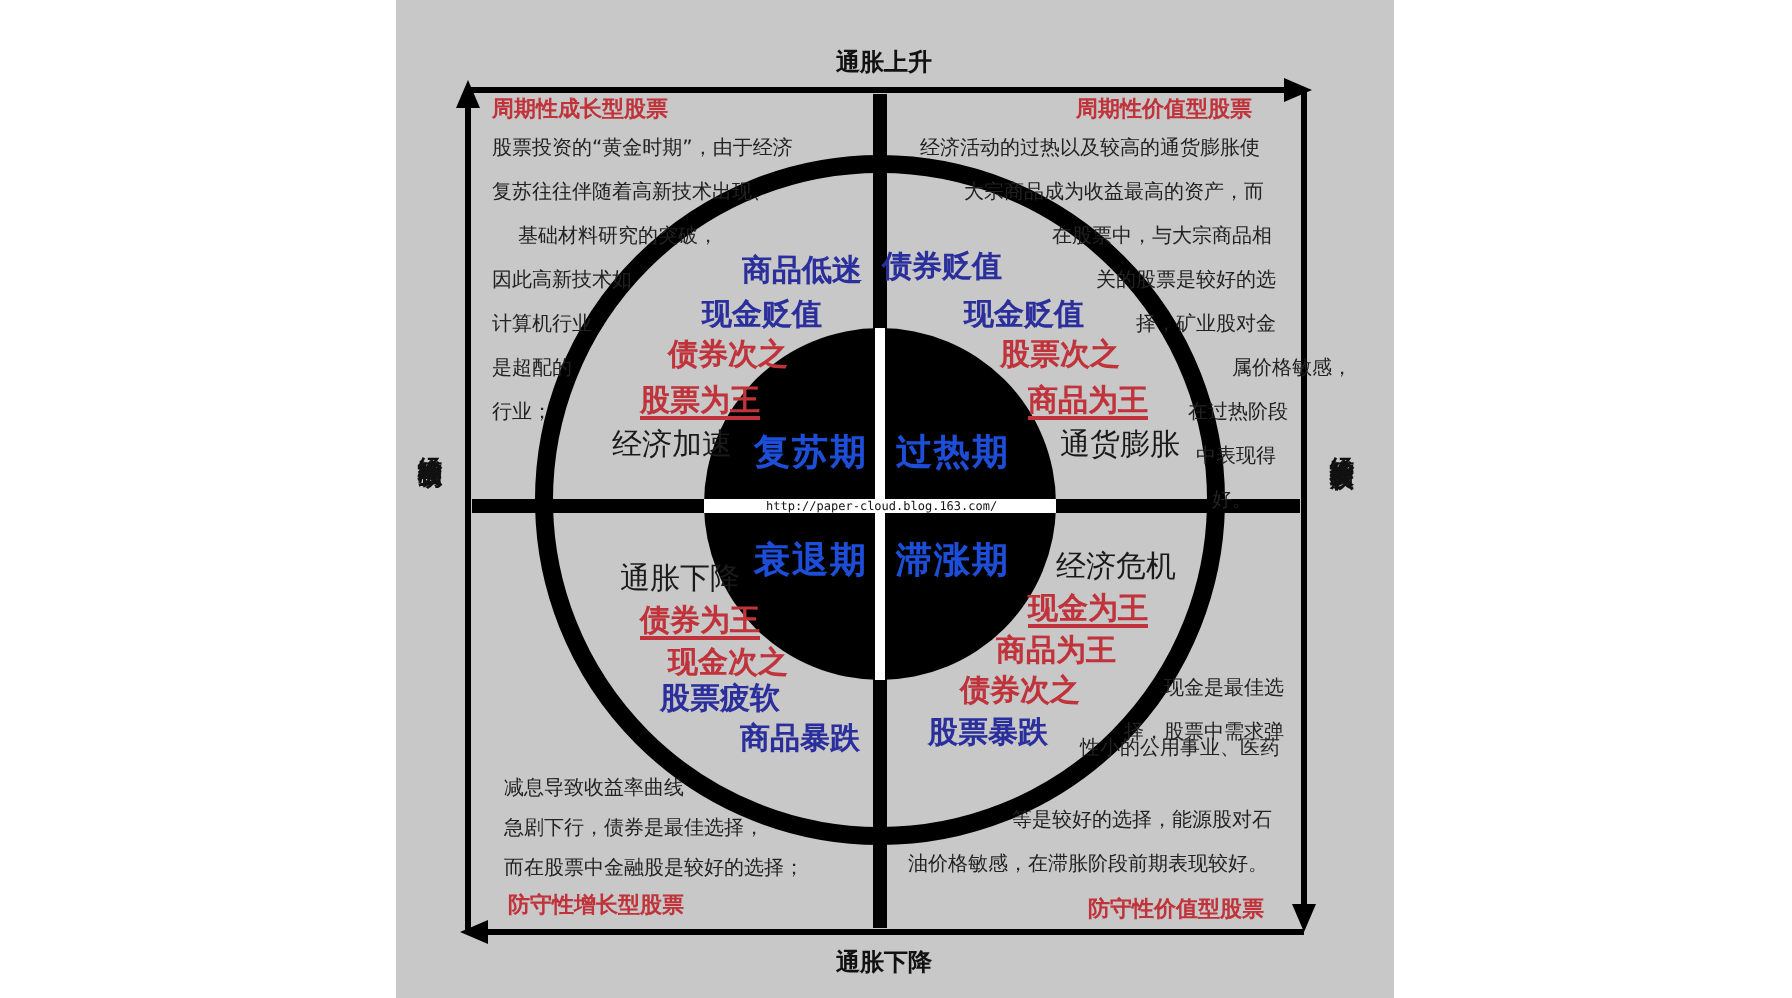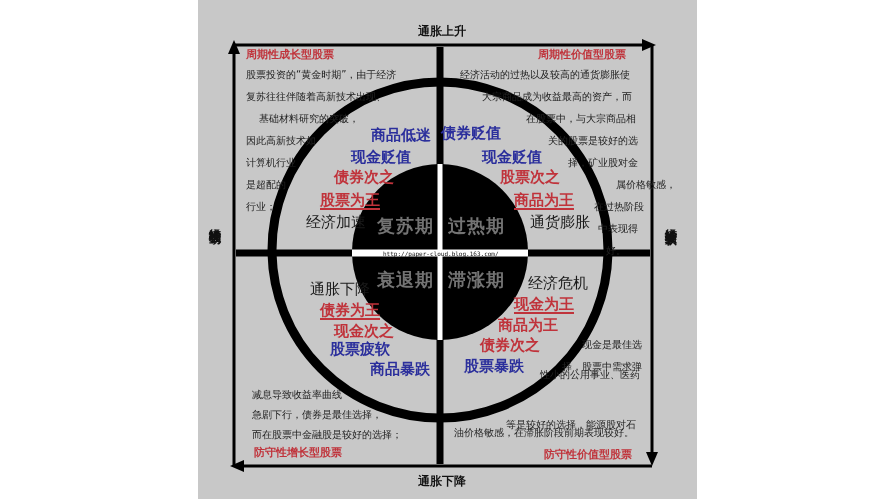--- a/index.html
+++ b/index.html
@@ -11,21 +11,21 @@
       position: absolute; left: 198px; top: 0; width: 499px; height: 499px; background: #c8c8c8;
     }
     svg.geo { position: absolute; left: 0; top: 0; }
     .t { position: absolute; white-space: nowrap; font-size: 15px; color: #222; line-height: 14px; }
     .axis { font-size: 12px; font-weight: bold; color: #111; }
     .vert { writing-mode: vertical-rl; letter-spacing: 1px; font-size: 12px; font-weight: bold; color: #111; }
     .red { color: #c0333b; font-weight: bold; }
     .blue { color: #2b2f9c; font-weight: bold; }
     .black { color: #1a1a1a; }
     .under { border-bottom: 2px solid #c0333b; padding-bottom: 1px; }
-    .phase { position: absolute; color: #737373; font-size: 18px; font-weight: bold; letter-spacing: 1px; font-family: "DejaVu Serif", serif; }
+    .phase { position: absolute; color: #1d4ed8; font-size: 18px; font-weight: bold; letter-spacing: 1px; font-family: "DejaVu Serif", serif; }
     .url { position: absolute; font-size: 6px; color: #111; font-family: "DejaVu Sans Mono", monospace; }
     .para { font-size: 10px; color: #222; line-height: 22px; }
     .head { font-size: 11px; font-weight: bold; }
   </style>
 </head>
 <body>
 
 <div class="panel"></div>
 
 <svg class="geo" width="896" height="499">
@@ -103,15 +103,15 @@
 <div class="t red head" style="left:254px;top:446px;">防守性增长型股票</div>
 
 <div class="t black" style="left:528px;top:276px;">经济危机</div>
 <div class="t red under" style="left:514px;top:297px;">现金为王</div>
 <div class="t red" style="left:498px;top:318px;">商品为王</div>
 <div class="t red" style="left:480px;top:338px;">债券次之</div>
 <div class="t blue" style="left:464px;top:359px;">股票暴跌</div>
 <div class="t para" style="left:582px;top:334px;">现金是最佳选</div>
 <div class="t para" style="left:562px;top:356px;">择，股票中需求弹</div>
 <div class="t para" style="left:540px;top:364px;">性小的公用事业、医药</div>
-<div class="t para" style="left:506px;top:400px;margin-top:14px;">等是较好的选择，能源股对石</div>
+<div class="t para" style="left:506px;top:400px;">等是较好的选择，能源股对石</div>
 <div class="t para" style="left:454px;top:422px;">油价格敏感，在滞胀阶段前期表现较好。</div>
 <div class="t red head" style="left:544px;top:448px;">防守性价值型股票</div>
 
 </body></html>

